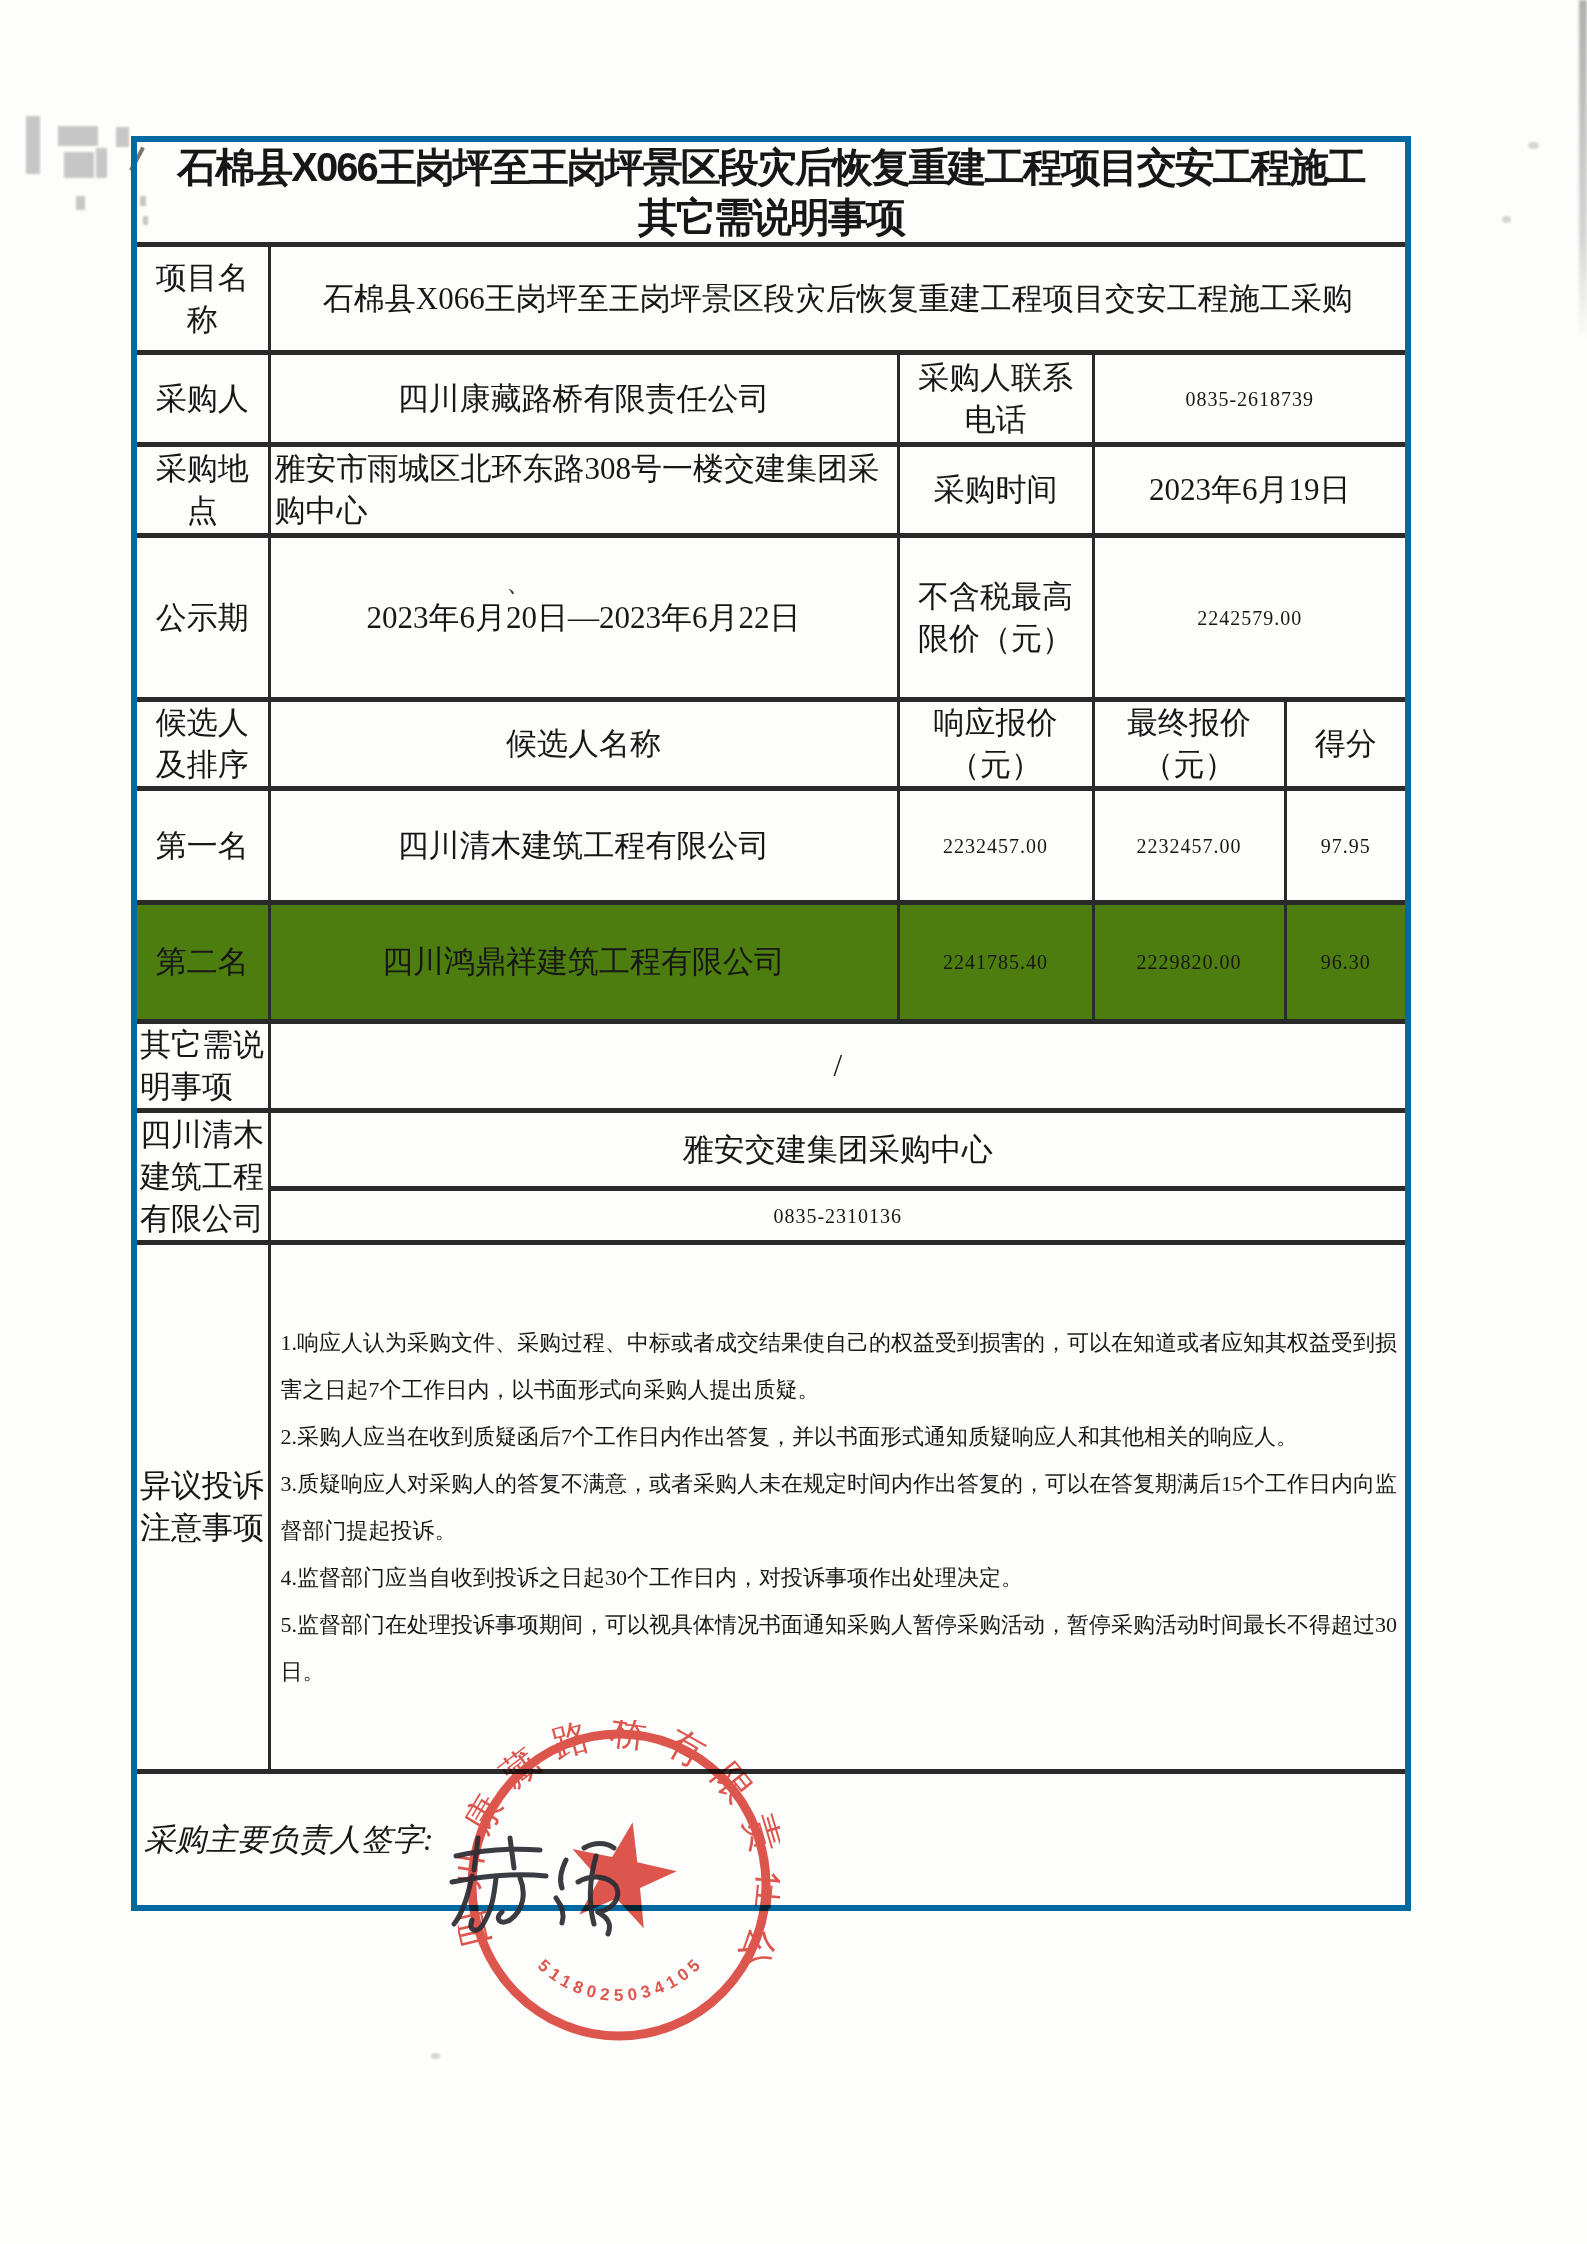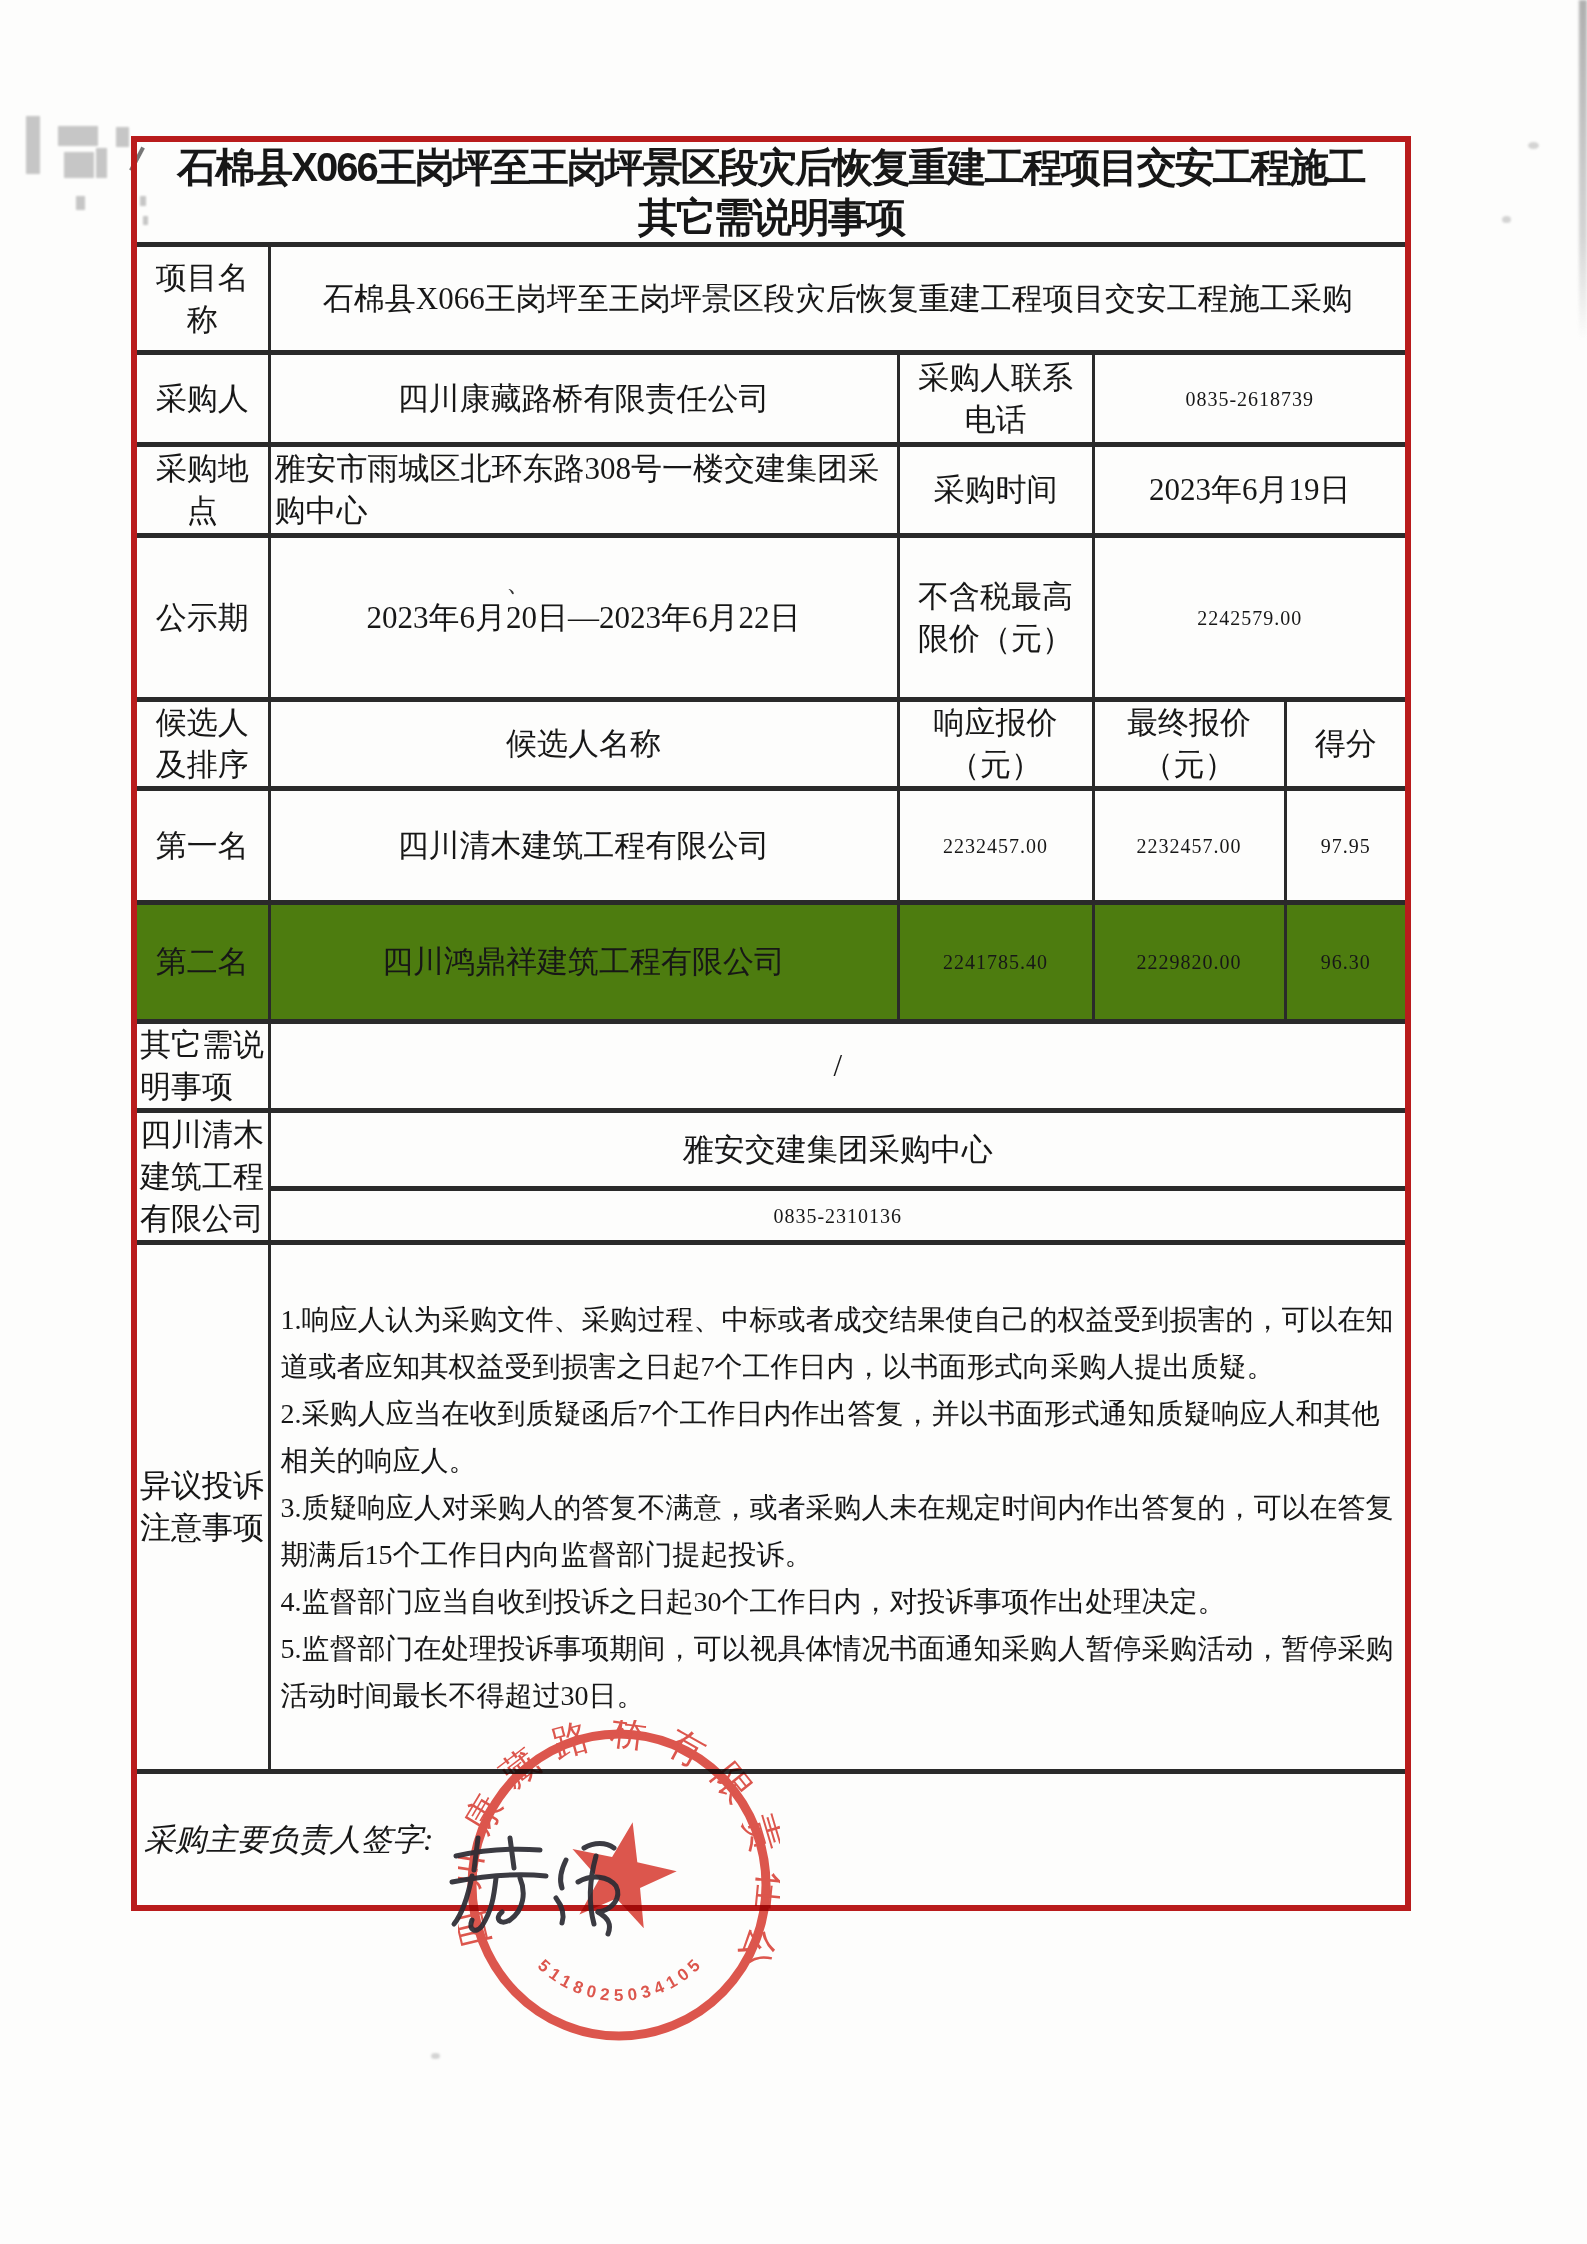--- a/index.html
+++ b/index.html
@@ -4,21 +4,21 @@
 <style>
   html,body{margin:0;padding:0;background:#e8e8e8;}
   .page{
     position:relative;width:1587px;height:2244px;background:#fdfdfc;
     font-family:"Liberation Serif","DejaVu Serif",serif;color:#171717;
     overflow:hidden;margin:0 auto;
   }
   table.doc{
     position:absolute;left:131px;top:136px;width:1274px;
     border-collapse:collapse;table-layout:fixed;
-    border:6px solid #b91c1c;
+    border:6px solid #0369a1;
   }
   td{
     border:3px solid #2a2a2a;border-top-width:5px;border-bottom-width:5px;
     padding:0 4px;text-align:center;vertical-align:middle;
     font-size:31px;line-height:42px;overflow:hidden;word-break:break-all;
   }
   tr.r-title td{height:90px;}
   tr.r-proj td{height:103px;}
   tr.r-buyer td{height:87px;}
   tr.r-loc td{height:86px;}
@@ -33,21 +33,21 @@
   tr.r-sign td{height:131px;font-style:italic;}
   .title-cell{
     font-family:"Liberation Sans","DejaVu Sans",sans-serif;
     font-weight:bold;font-size:40px;line-height:50px;letter-spacing:-2px;
     padding:0;
   }
   .title-cell span{display:block;}
   .left{text-align:left;}
   .lbl-left{text-align:left;padding-left:3px;padding-right:0;}
   .notice{
-    text-align:left;font-size:28px;line-height:47px;padding:0 8px 0 10px;
+    text-align:left;font-size:22px;line-height:47px;padding:0 8px 0 10px;
   }
   .notice p{margin:0;}
   .num{font-size:20px;letter-spacing:1px;}
   .row2-tint{background:#4d7c0f;}
   .sign-cell{text-align:left;padding-left:7px;}
   
   .noise{position:absolute;background:#9a9a9a;filter:blur(1px);opacity:.55;}
   .speck{position:absolute;background:#aaa;filter:blur(1px);opacity:.5;border-radius:50%;}
   .edge-shadow{
     position:absolute;right:0;top:0;width:8px;height:340px;

